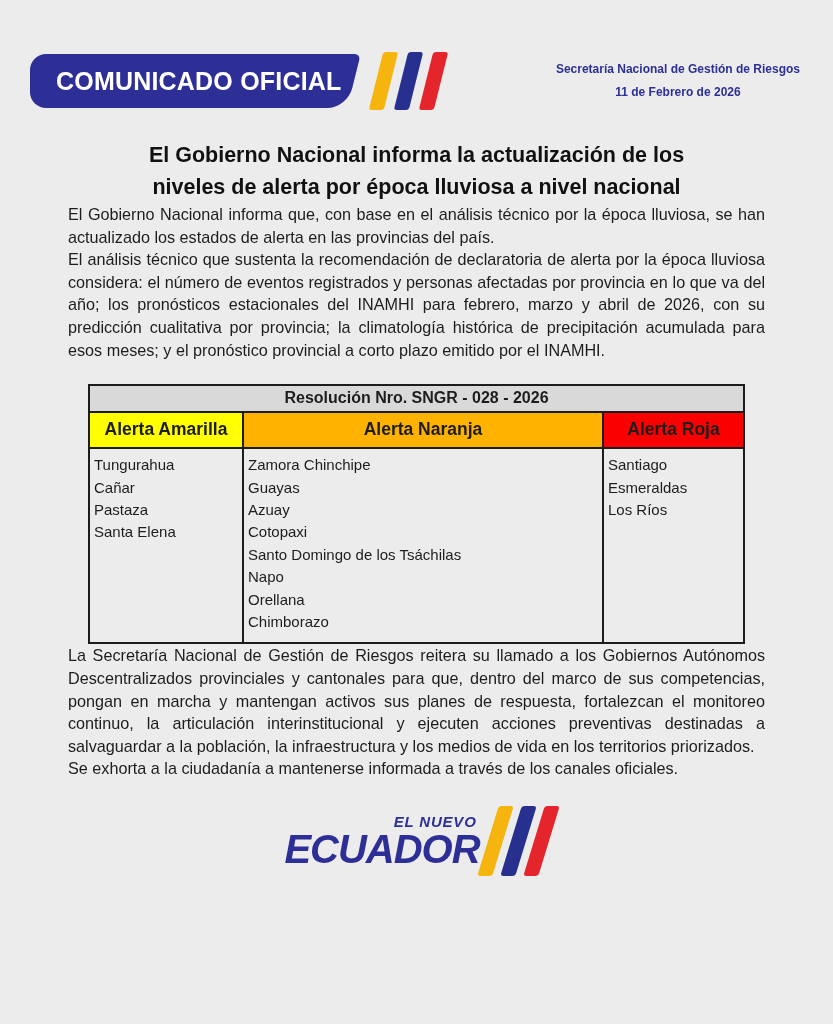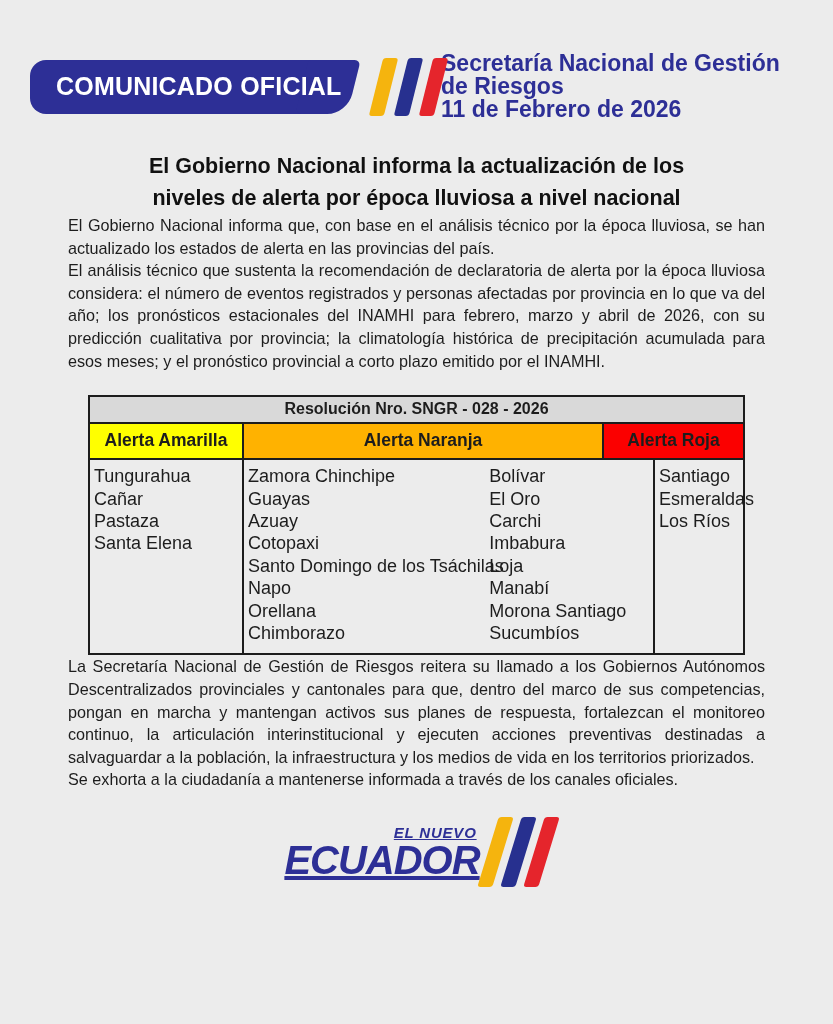--- a/index.html
+++ b/index.html
@@ -21,36 +21,36 @@
     border-radius:2px 6px 20px 6px;
   }
   .banner-text {
     position:relative; z-index:2; color:#fff; font-weight:bold;
     font-size:25px; letter-spacing:.2px; padding-left:26px; white-space:nowrap;
     transform:scaleY(1.04);
   }
   .stripes { display:flex; align-items:center; }
   .header-stripes { margin-left:38px; }
   .stripe { width:15px; height:58px; transform:skewX(-14deg); border-radius:3px; margin-left:10px; }
-  .org { margin-left:auto; text-align:left; font-weight:bold; font-size:23px; line-height:23px; }
+  .org { margin-left:auto; text-align:center; font-weight:bold; font-size:12px; line-height:23px; }
   
   .title { margin-top:29px; text-align:center; font-weight:bold; font-size:21.5px; line-height:32px; color:#111; }
   
   .content { padding:0 68px; }
   .para { text-align:justify; font-size:16.2px; line-height:22.6px; }
   
   .alert-table { margin:23px 20px 0; border:2px solid #1c1c1c; background:transparent; }
   .t-title { text-align:center; font-weight:bold; font-size:16px; padding:3px 0 4px; border-bottom:2px solid #1c1c1c; }
   .t-head { display:flex; border-bottom:2px solid #1c1c1c; }
   .t-h { font-weight:bold; font-size:17.5px; text-align:center; padding:6px 0 7px; }
   .col1 { width:152px; flex:none; }
   .col2 { flex:1; border-left:2px solid #1c1c1c; border-right:2px solid #1c1c1c; }
   .col3 { width:139px; flex:none; }
   .t-body { display:flex; align-items:stretch; }
-  .t-cell { padding:5px 4px 9px; font-size:18px; line-height:22.4px; }
+  .t-cell { padding:5px 4px 9px; font-size:15px; line-height:22.4px; }
   .t-cell.col2 { display:flex; padding:5px 0 9px; }
   .subcol { padding:0 4px; }
   .subcol.left { width:59%; }
   .subcol.right { width:41%; }
   .prov { white-space:nowrap; }
   
   .logo { margin-top:26px; display:flex; justify-content:center; align-items:center; }
   .logo-text { text-align:right; font-style:italic; font-weight:bold; }
   .logo-top { font-size:15px; letter-spacing:.8px; padding-right:3px; }
   .logo-main { font-size:40px; letter-spacing:-1px; line-height:.95; }
@@ -104,45 +104,35 @@
           <div class="subcol left">
               <div class="prov">Zamora Chinchipe</div>
               <div class="prov">Guayas</div>
               <div class="prov">Azuay</div>
               <div class="prov">Cotopaxi</div>
               <div class="prov">Santo Domingo de los Tsáchilas</div>
               <div class="prov">Napo</div>
               <div class="prov">Orellana</div>
               <div class="prov">Chimborazo</div>
             </div>
-          <div class="subcol right">
-              <div class="prov">Bolívar</div>
-              <div class="prov">El Oro</div>
-              <div class="prov">Carchi</div>
-              <div class="prov">Imbabura</div>
-              <div class="prov">Loja</div>
-              <div class="prov">Manabí</div>
-              <div class="prov">Morona Santiago</div>
-              <div class="prov">Sucumbíos</div>
-            </div>
         </div>
         <div class="t-cell col3">
             <div class="prov">Santiago</div>
             <div class="prov">Esmeraldas</div>
             <div class="prov">Los Ríos</div>
           </div>
       </div>
     </div>
 
     <p class="para">La Secretaría Nacional de Gestión de Riesgos reitera su llamado a los Gobiernos Autónomos Descentralizados provinciales y cantonales para que, dentro del marco de sus competencias, pongan en marcha y mantengan activos sus planes de respuesta, fortalezcan el monitoreo continuo, la articulación interinstitucional y ejecuten acciones preventivas destinadas a salvaguardar a la población, la infraestructura y los medios de vida en los territorios priorizados.</p>
     <p class="para">Se exhorta a la ciudadanía a mantenerse informada a través de los canales oficiales.</p>
   </div>
 
   <div class="logo">
-    <div class="logo-text" style="color: rgb(45, 47, 150); text-decoration: underline;">
+    <div class="logo-text" style="color: rgb(45, 47, 150);">
       <div class="logo-top">EL NUEVO</div>
       <div class="logo-main">ECUADOR</div>
     </div>
     <div class="stripes logo-stripes">
       <span class="stripe" style="background-color: rgb(245, 180, 14);"></span>
       <span class="stripe" style="background-color: rgb(39, 48, 143);"></span>
       <span class="stripe" style="background-color: rgb(229, 37, 44);"></span>
     </div>
   </div>
 

